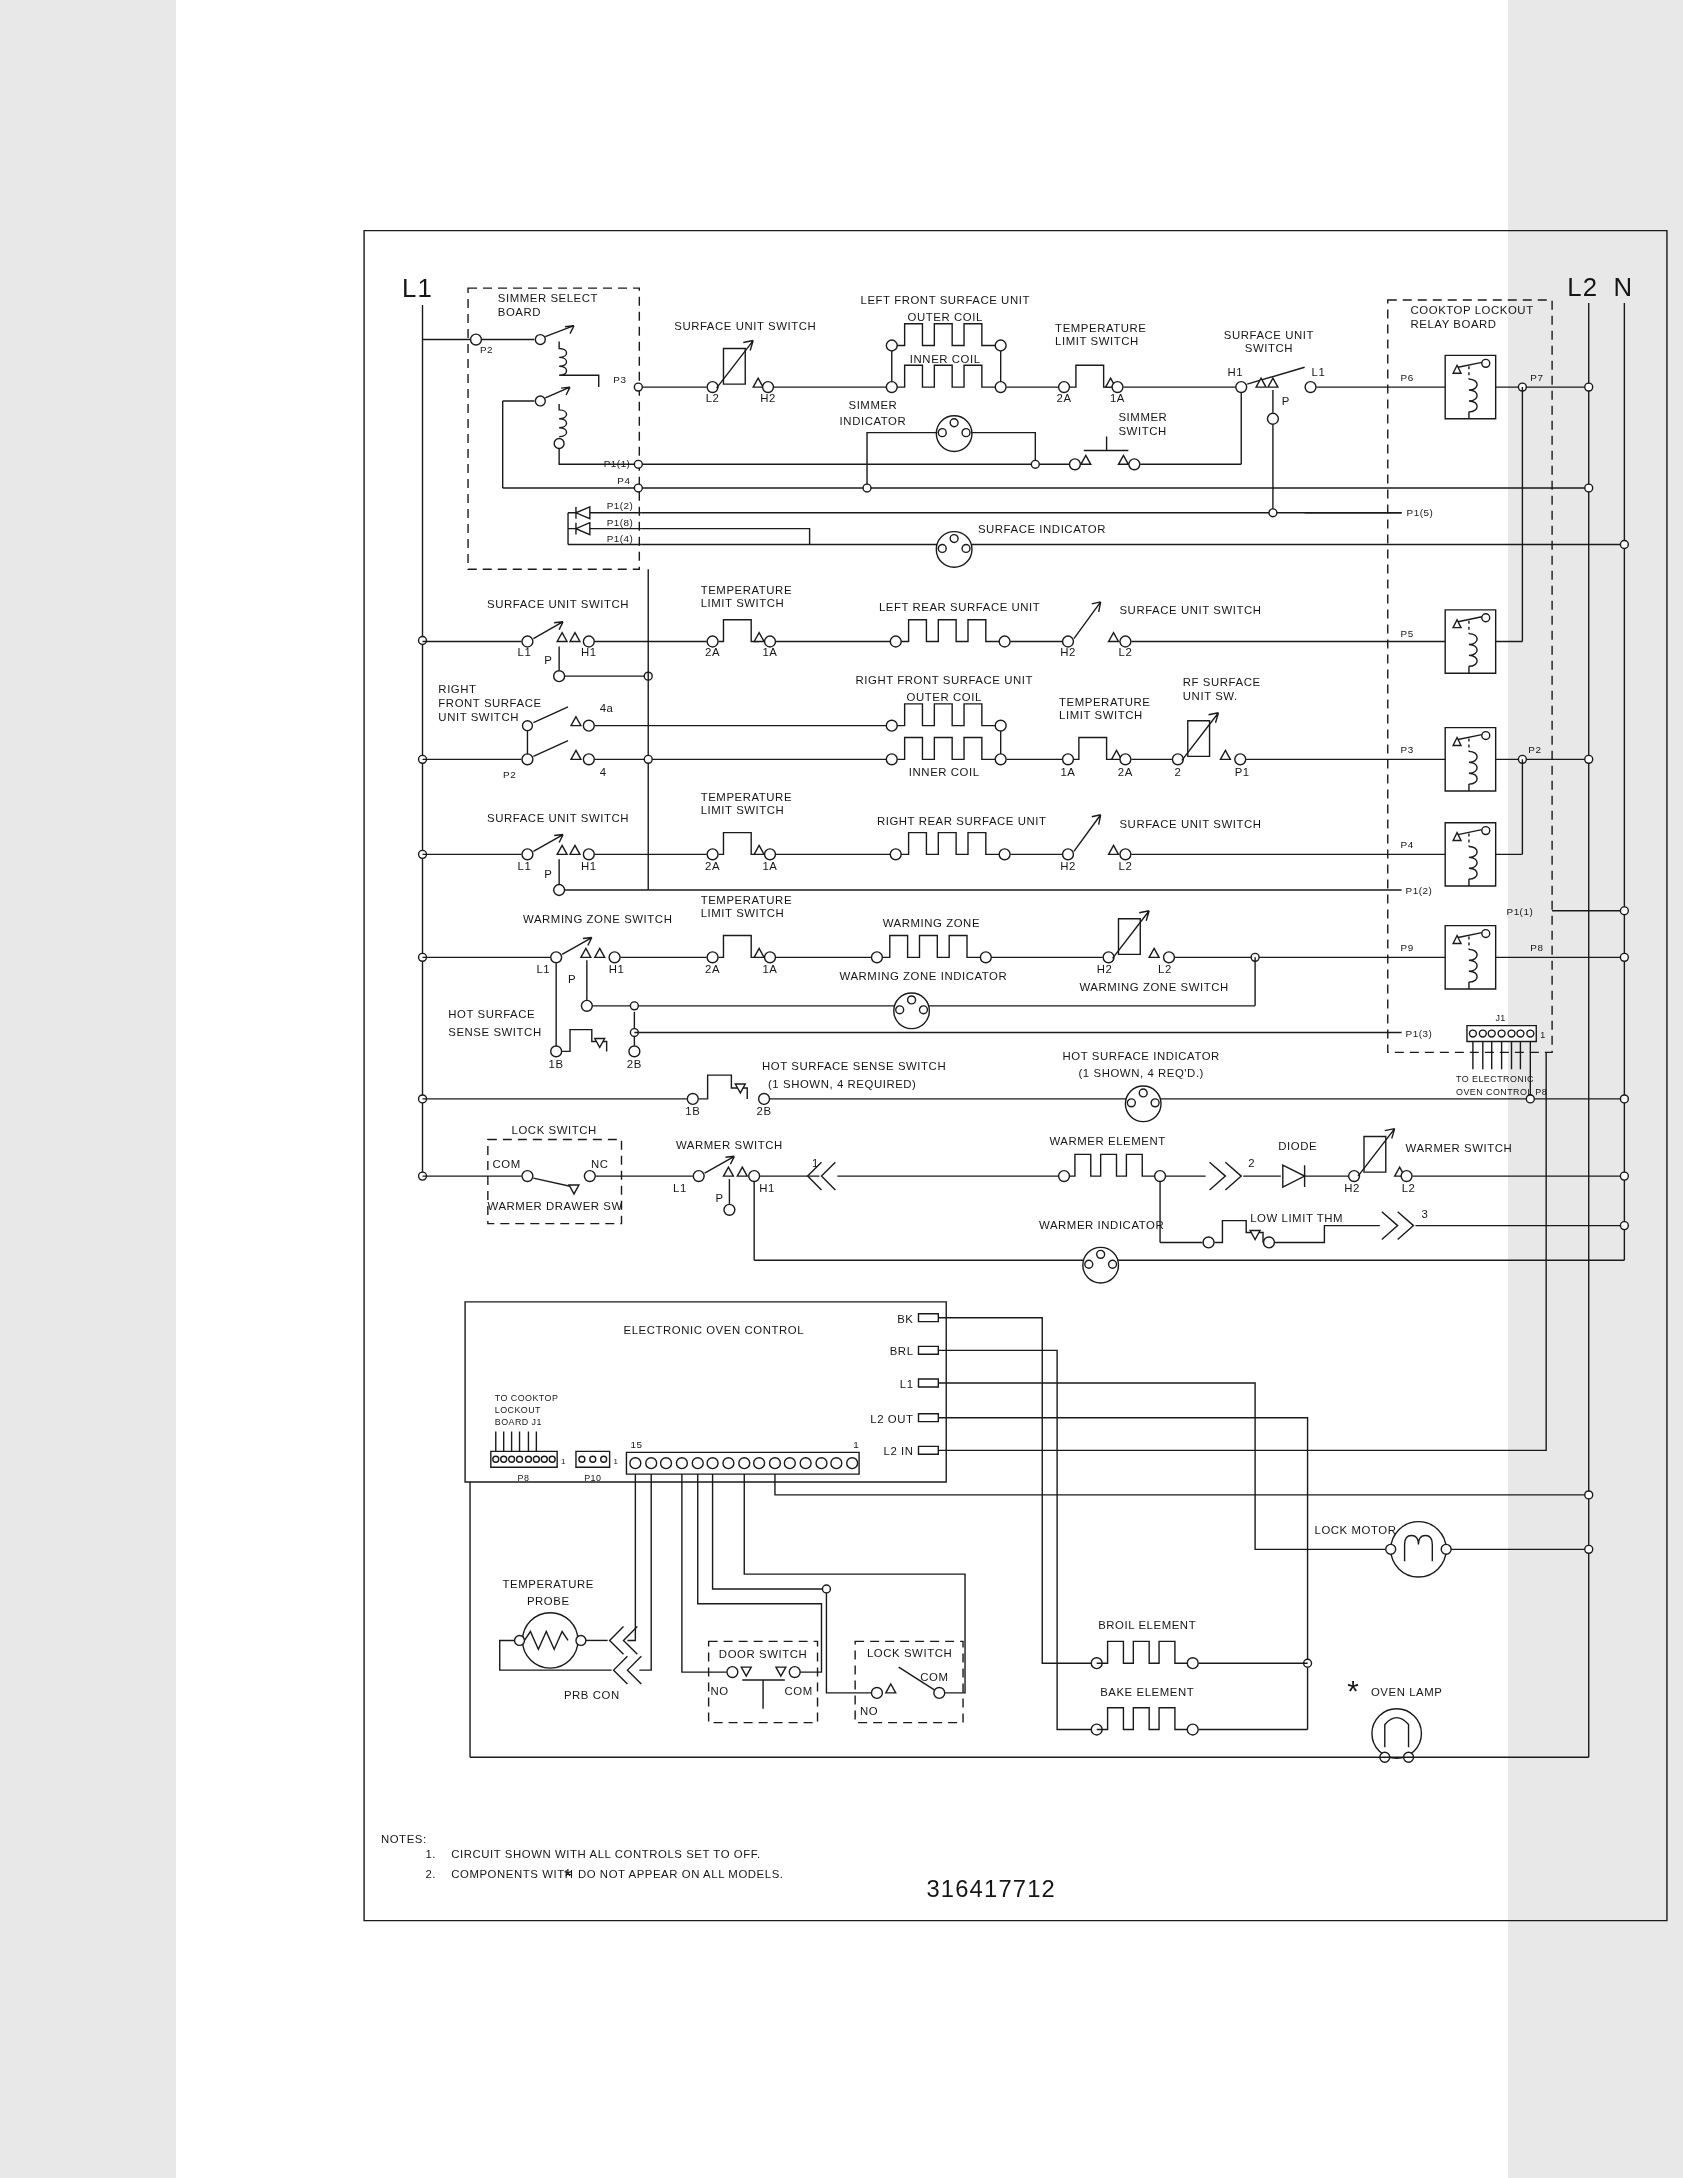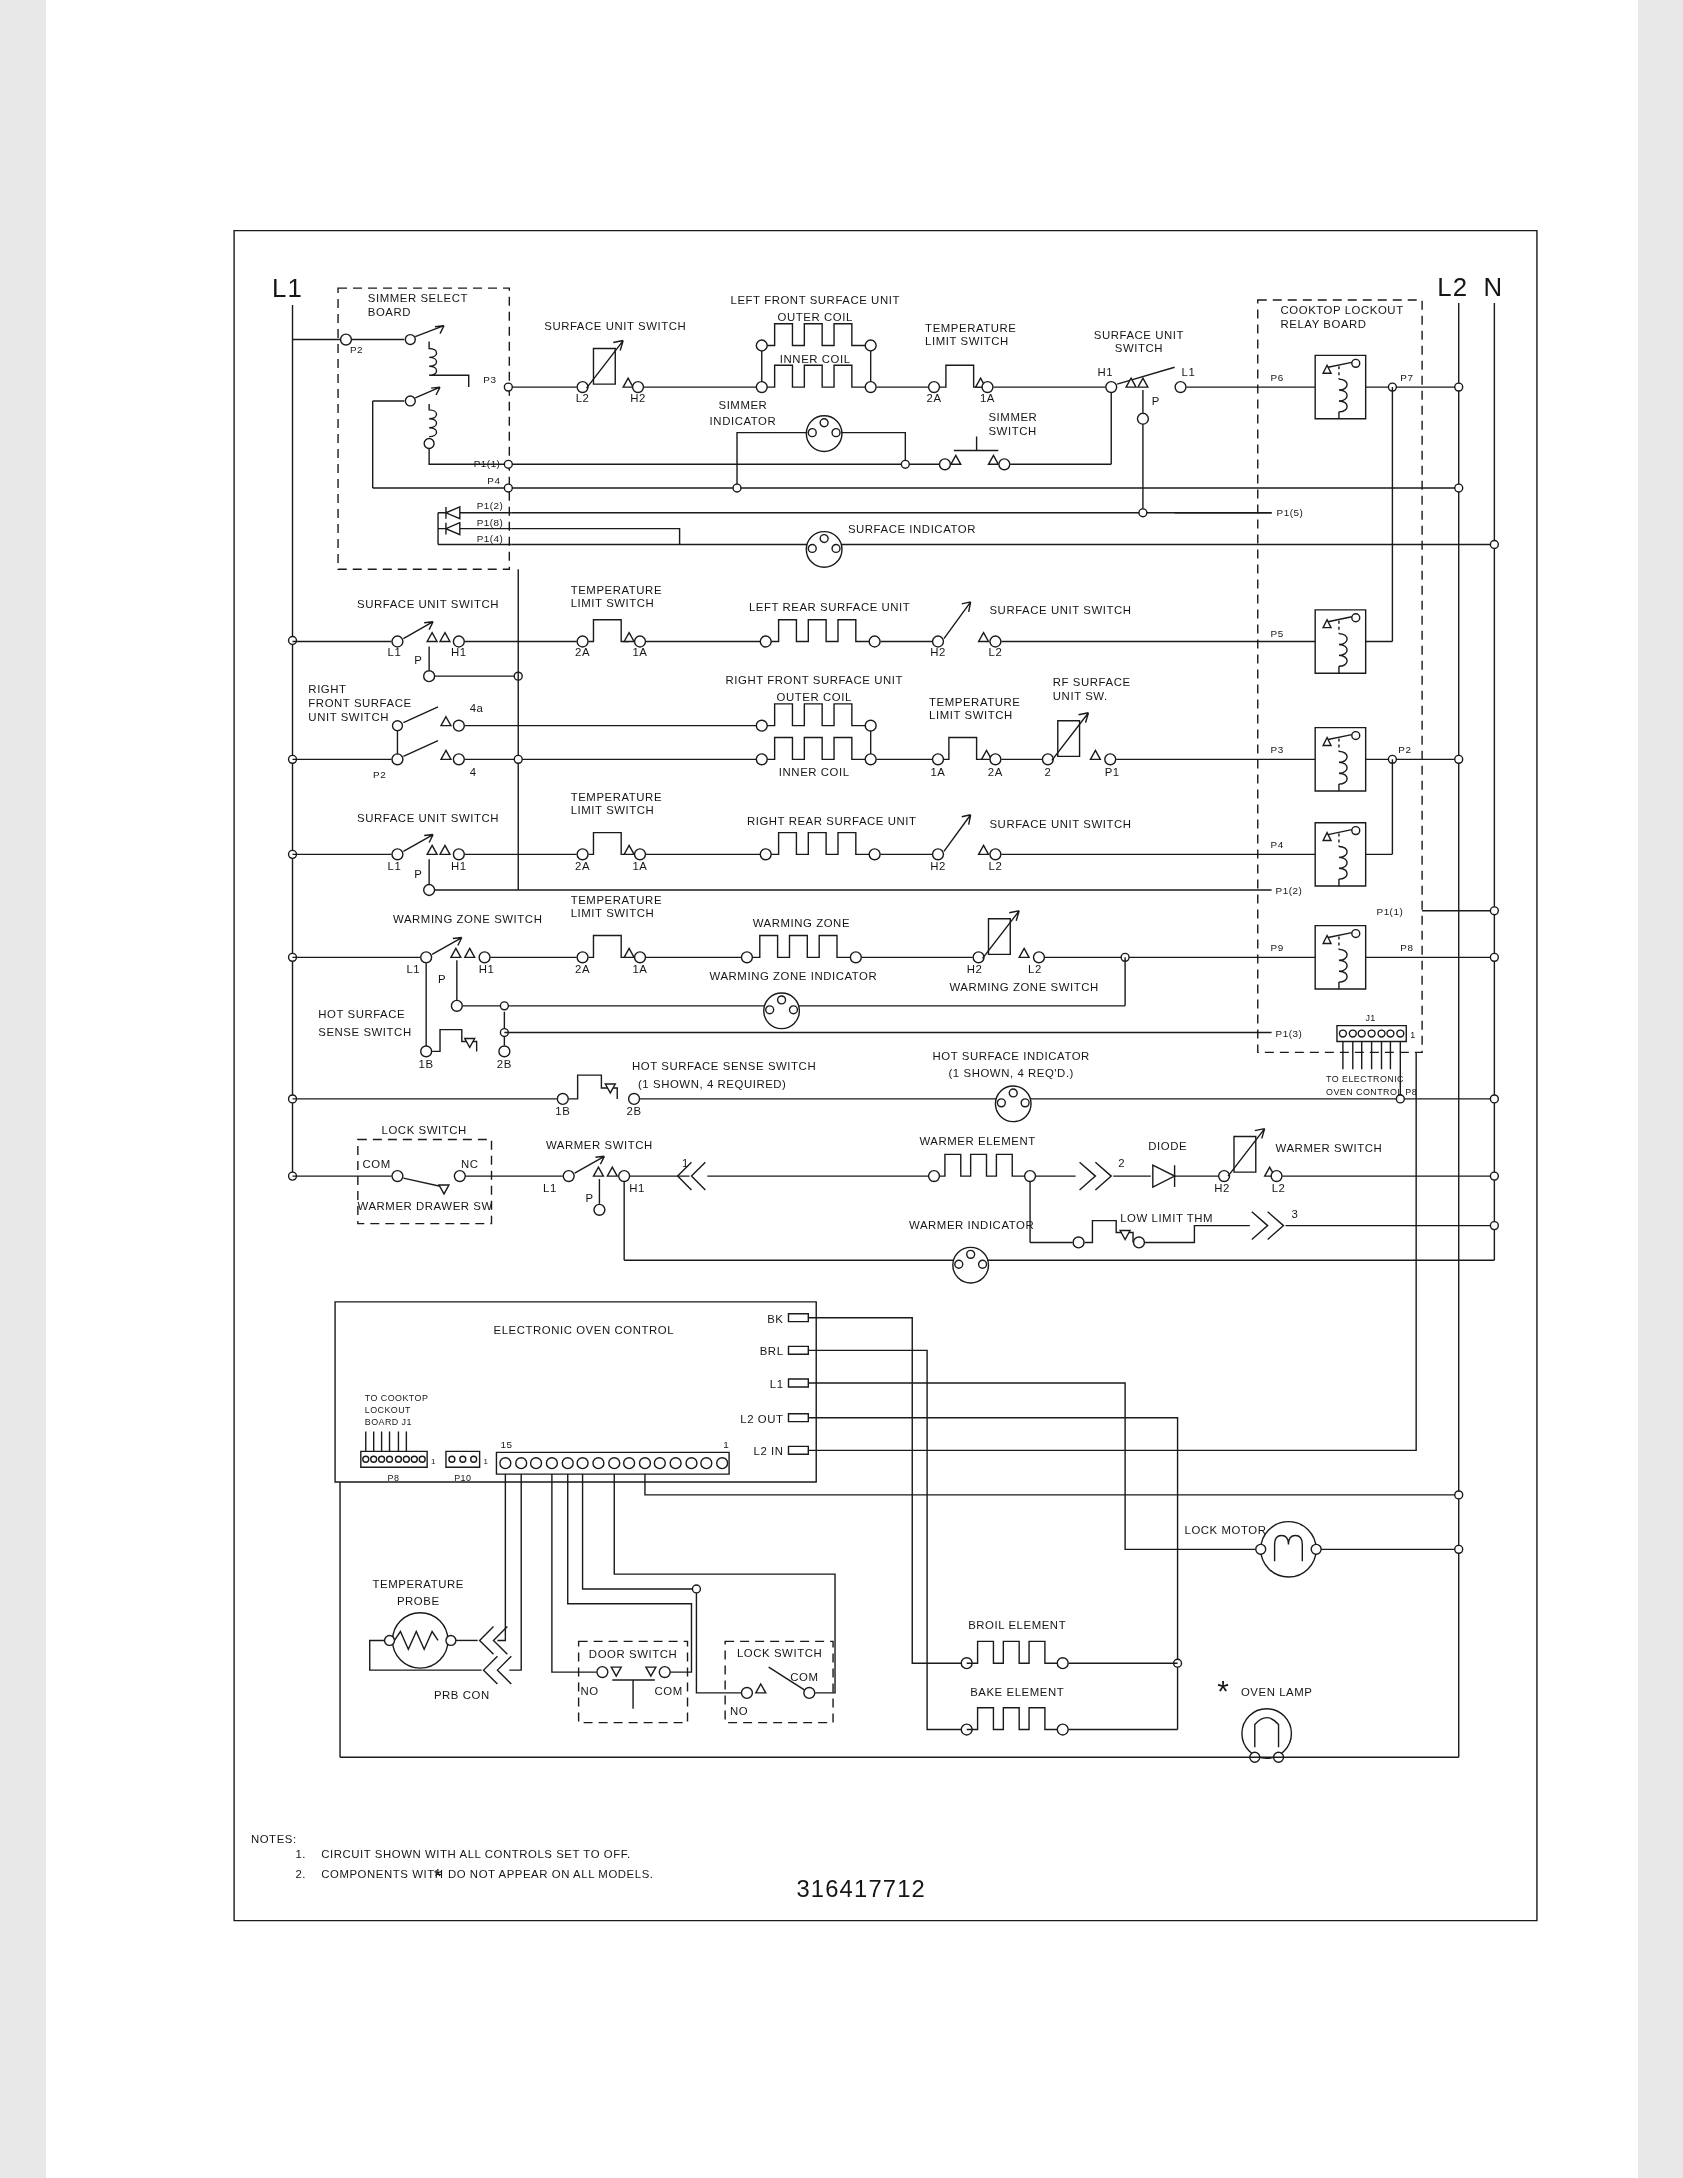--- a/index.html
+++ b/index.html
@@ -1,16 +1,16 @@
 <!DOCTYPE html>
 <html><head>
 <meta charset="utf-8">
 <style>
   html,body{margin:0;padding:0;background:#e8e8e8;}
-  .page{width:1592px;height:2178px;position:relative;background:#ffffff;margin:0 auto;}
+  .page{width:1332px;height:2178px;position:relative;background:#ffffff;margin:0 auto;}
   svg{position:absolute;left:0;top:0;}
   svg *{vector-effect:non-scaling-stroke;}
   .wire{stroke:#1a1a1a;stroke-width:1.4;fill:none;}
   .dash{stroke:#1a1a1a;stroke-width:1.4;fill:none;stroke-dasharray:9,6;}
   .dot{stroke:#1a1a1a;stroke-width:1.4;fill:#ffffff;}
   .sym{stroke:#1a1a1a;stroke-width:1.4;fill:#ffffff;}
   text{font-family:"Liberation Sans","DejaVu Sans",sans-serif;fill:#161616;letter-spacing:.05em;}
 </style>
 </head>
 <body>

